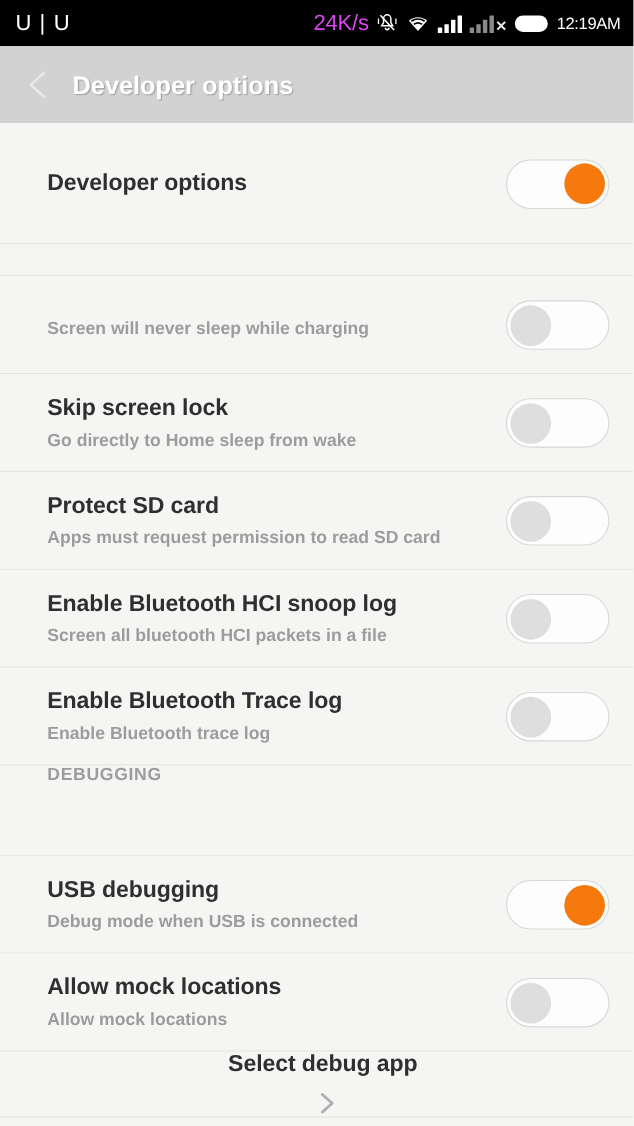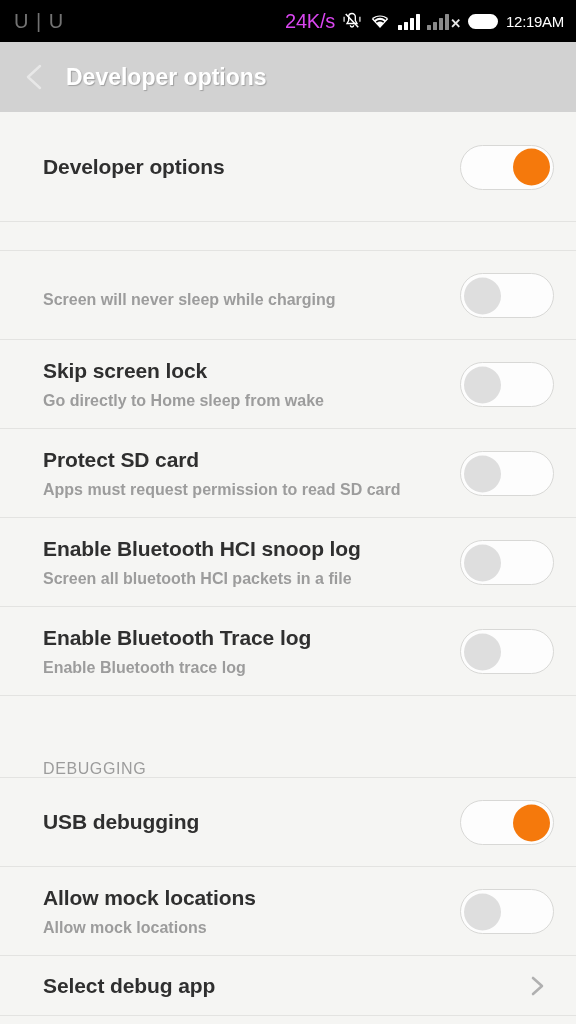--- a/index.html
+++ b/index.html
@@ -22,21 +22,21 @@
     display: flex;
     align-items: center;
     padding: 0 12px 0 14px;
     box-sizing: border-box;
     color: #ffffff;
   }
   .sb-carrier {
     font-size: 20px;
     letter-spacing: 1px;
     font-weight: 400;
-    color: #737373;
+    color: #ffffff;
     white-space: nowrap;
   }
   .sb-spacer { flex: 1 1 auto; }
   .sb-right {
     display: flex;
     align-items: center;
     gap: 7px;
   }
   .sb-speed {
     font-size: 20px;
@@ -177,25 +177,26 @@
   }
   .toggle.on .knob {
     right: 3px;
     background: #f5790c;
   }
 
   
   .section-head {
     min-height: 82px;
     display: flex;
-    align-items: flex-end;
+    align-items: flex-start;
     padding: 0 22px 0 43px;
     box-sizing: border-box;
     background: #f5f5f3;
     position: relative;
+    font-weight: bold;
   }
   .section-head::after {
     content: "";
     position: absolute;
     left: 0; right: 0; bottom: 0;
     height: 1px;
     background: #e3e3e1;
   }
   .section-label {
     font-size: 16px;
@@ -342,37 +343,38 @@
     </div>
   </div>
 
   <div class="section-head">
     <div class="section-label">DEBUGGING</div>
   </div>
 
   <div class="row divider">
     <div class="row-text">
       <div class="row-title">USB debugging</div>
+      <div class="row-sub">Debug mode when USB is connected</div>
     </div>
     <div class="toggle on">
       <span class="knob"></span>
     </div>
   </div>
 
   <div class="row divider">
     <div class="row-text">
       <div class="row-title">Allow mock locations</div>
       <div class="row-sub">Allow mock locations</div>
     </div>
     <div class="toggle off">
       <span class="knob"></span>
     </div>
   </div>
 
-  <div class="row divider" style="min-height:60px;">
+  <div class="row divider" style="min-height:60px;flex-direction:column;">
     <div class="row-text">
       <div class="row-title">Select debug app</div>
     </div>
     <div class="chev-right">
       <svg width="20" height="26" viewBox="0 0 20 26">
         <polyline points="6,5 15,13 6,21" fill="none" stroke="#b0b0b0" stroke-width="2.6" stroke-linecap="round" stroke-linejoin="round"></polyline>
       </svg>
     </div>
   </div>
 

